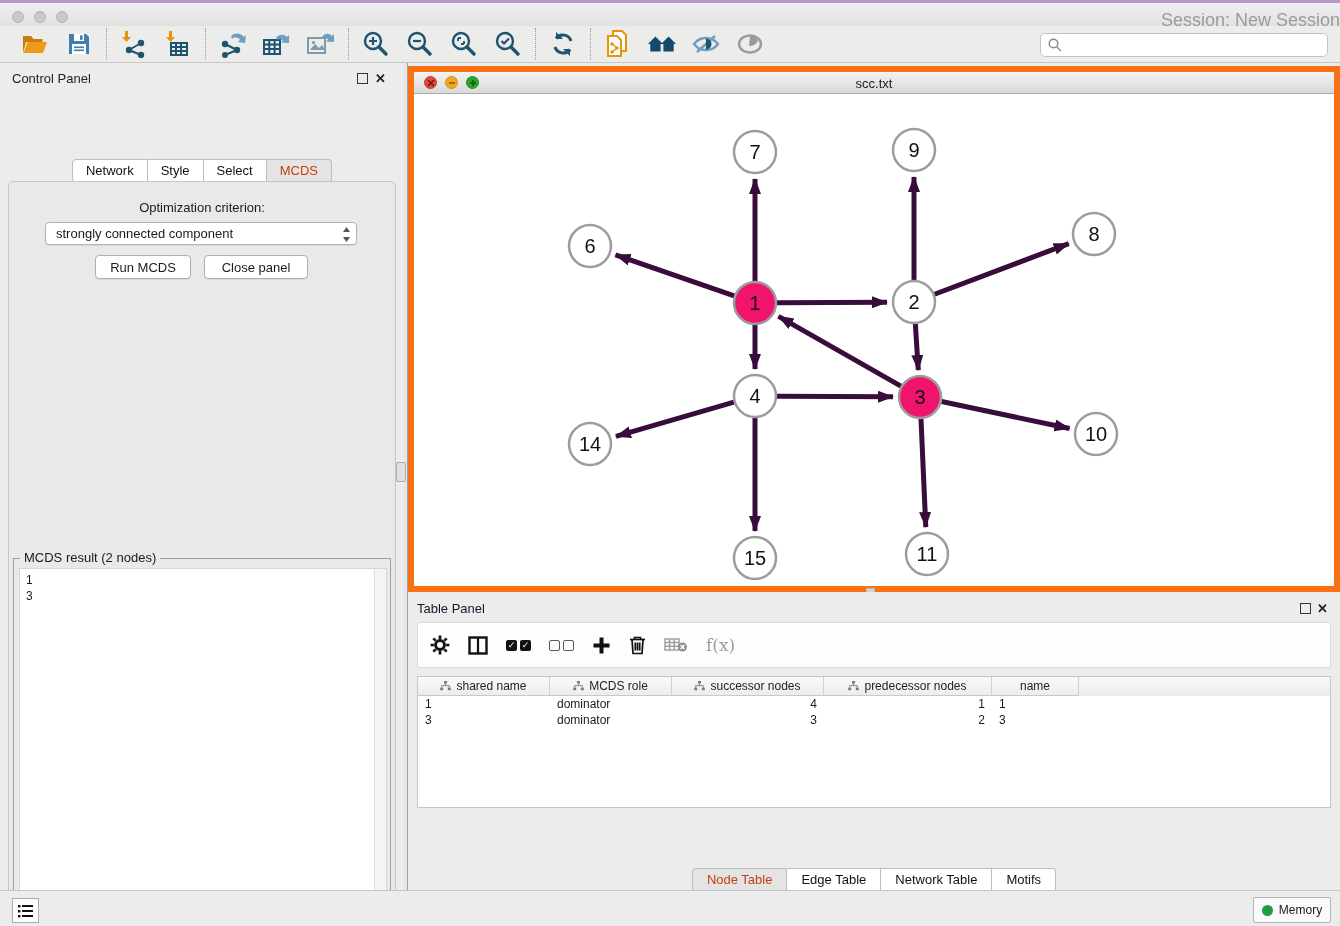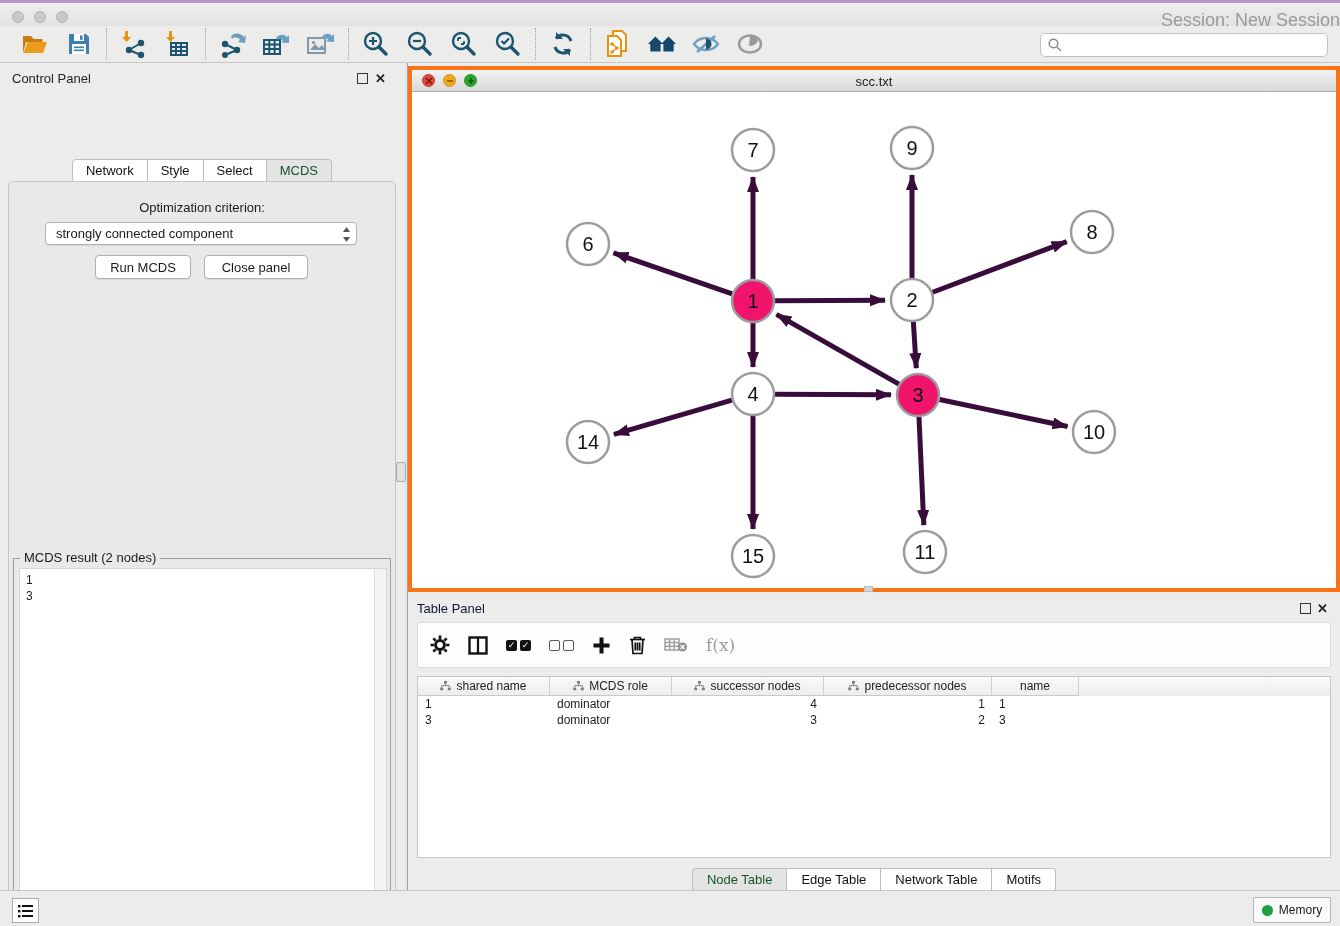--- a/index.html
+++ b/index.html
@@ -36,21 +36,21 @@
   
   #control-panel { left:0; top:63px; width:404px; height:827px; background:#ececec; }
   #cp-title { left:12px; top:8px; font-size:13px; color:#222; }
   .panel-float { width:11px; height:11px; border:1.5px solid #333; background:transparent; }
   .panel-close { font-size:13px; font-weight:bold; color:#222; line-height:13px; }
   .tabs-row { display:flex; }
   .tab { background:#fff; border:1px solid #bdbdbd; border-left:none;
     font-size:13px; padding:3px 13px 4px; color:#111; white-space:nowrap; }
   .tab:first-child { border-left:1px solid #bdbdbd; border-radius:4px 0 0 4px; }
   .tab:last-child { border-radius:0 4px 4px 0; }
-  .tab.selected { background:#e4e4e4; color:#14532d; }
+  .tab.selected { background:#e4e4e4; color:#c2410c; }
   #cp-tabs { left:0; top:96px; width:404px; display:flex; justify-content:center; }
   #cp-content { left:8px; top:118px; width:388px; height:760px;
     background:#e9e9e9; border:1px solid #c6c6c6; border-radius:5px; }
   #opt-label { left:0; top:18px; width:100%; text-align:center; font-size:13px; }
   #criterion-select { left:36px; top:40px; width:312px; height:23px; background:#fff;
     border:1px solid #b3b3b3; border-radius:4px; display:flex; align-items:center;
     font-size:13px; padding-left:10px; box-shadow:0 1px 1px rgba(0,0,0,.08); }
   #criterion-stepper { position:absolute; right:5px; top:3px; }
   .cp-btn { height:24px; background:#fff; border:1px solid #b0b0b0; border-radius:4px;
     font-size:13px; display:flex; align-items:center; justify-content:center;
@@ -65,42 +65,42 @@
   #mcds-scroll { right:0; top:0; width:12px; height:100%; background:#f4f4f4; border-left:1px solid #e2e2e2; }
   #mcds-result-text { left:6px; top:3px; font-size:12px; line-height:16px; white-space:pre; }
 
   
   #v-splitter { left:404px; top:63px; width:4px; height:827px; background:#e6e6e6; border-right:1px solid #9f9f9f; }
   #splitter-grip { left:396px; top:462px; width:10px; height:20px; background:#e0e0e0;
     border:1px solid #ababab; border-radius:2px; }
 
   
   #net-window { left:408px; top:66px; width:932px; height:526px;
-    background:#fff; border:4px solid #f97316; }
+    background:#fff; border:6px solid #f97316; }
   #net-titlebar { left:0; top:0; width:100%; height:22px;
     background:linear-gradient(#f3f3f3,#d9d9d9); border-bottom:1px solid #ababab; }
   .traffic { width:13px; height:13px; border-radius:50%; top:4px;
     display:flex; align-items:center; justify-content:center; }
   #net-title { left:0; top:4px; width:100%; text-align:center; font-size:13px; color:#222; }
   #graph-svg { position:absolute; left:0; top:22px; }
   #net-grip { left:452px; top:516px; width:9px; height:6px; background:#d6d6d6; border:1px solid #bbb; }
 
   
   #table-panel { left:408px; top:592px; width:932px; height:298px; background:#ececec; }
   #tp-title { left:9px; top:9px; font-size:13px; color:#0f172a; }
   #tp-toolbar { left:9px; top:30px; width:914px; height:46px; background:#fdfdfd;
     border:1px solid #dcdcdc; border-radius:2px; display:flex; align-items:center;
     gap:18px; padding-left:12px; }
   .tp-icon { display:flex; align-items:center; justify-content:center; }
   .chk-pair { display:flex; gap:3px; }
   .chk { width:11px; height:11px; border-radius:2px; background:#111; color:#fff;
     font-size:9px; line-height:11px; text-align:center; }
   .unchk { width:11px; height:11px; border-radius:2px; background:#fff; border:1.5px solid #5a5a5a; }
   #fx-label { font-size:17px; color:#9c9c9c; font-family:"DejaVu Serif", serif; }
-  #data-table { left:9px; top:84px; width:914px; height:182px; background:#fff; border:1px solid #c6c6c6; overflow:hidden; }
+  #data-table { left:9px; top:84px; width:914px; height:132px; background:#fff; border:1px solid #c6c6c6; overflow:hidden; }
   #table-header { display:flex; height:19px; background:linear-gradient(#fafafa,#ececec); }
   .th { border-right:1px solid #cfcfcf; border-bottom:1px solid #c9c9c9; font-size:12px;
     display:flex; align-items:center; justify-content:center; gap:5px; color:#222; }
   .tr { display:flex; height:16px; }
   .td { font-size:12px; padding:1px 7px 0; white-space:nowrap; overflow:hidden; }
   #tp-tabs { left:0; top:276px; width:932px; display:flex; justify-content:center; }
   #tp-tabs .tab { padding:3px 14px 4px; }
 
   
   #status-bar { left:0; top:890px; width:1340px; height:36px; background:#ececec; border-top:1px solid #c6c6c6; }

